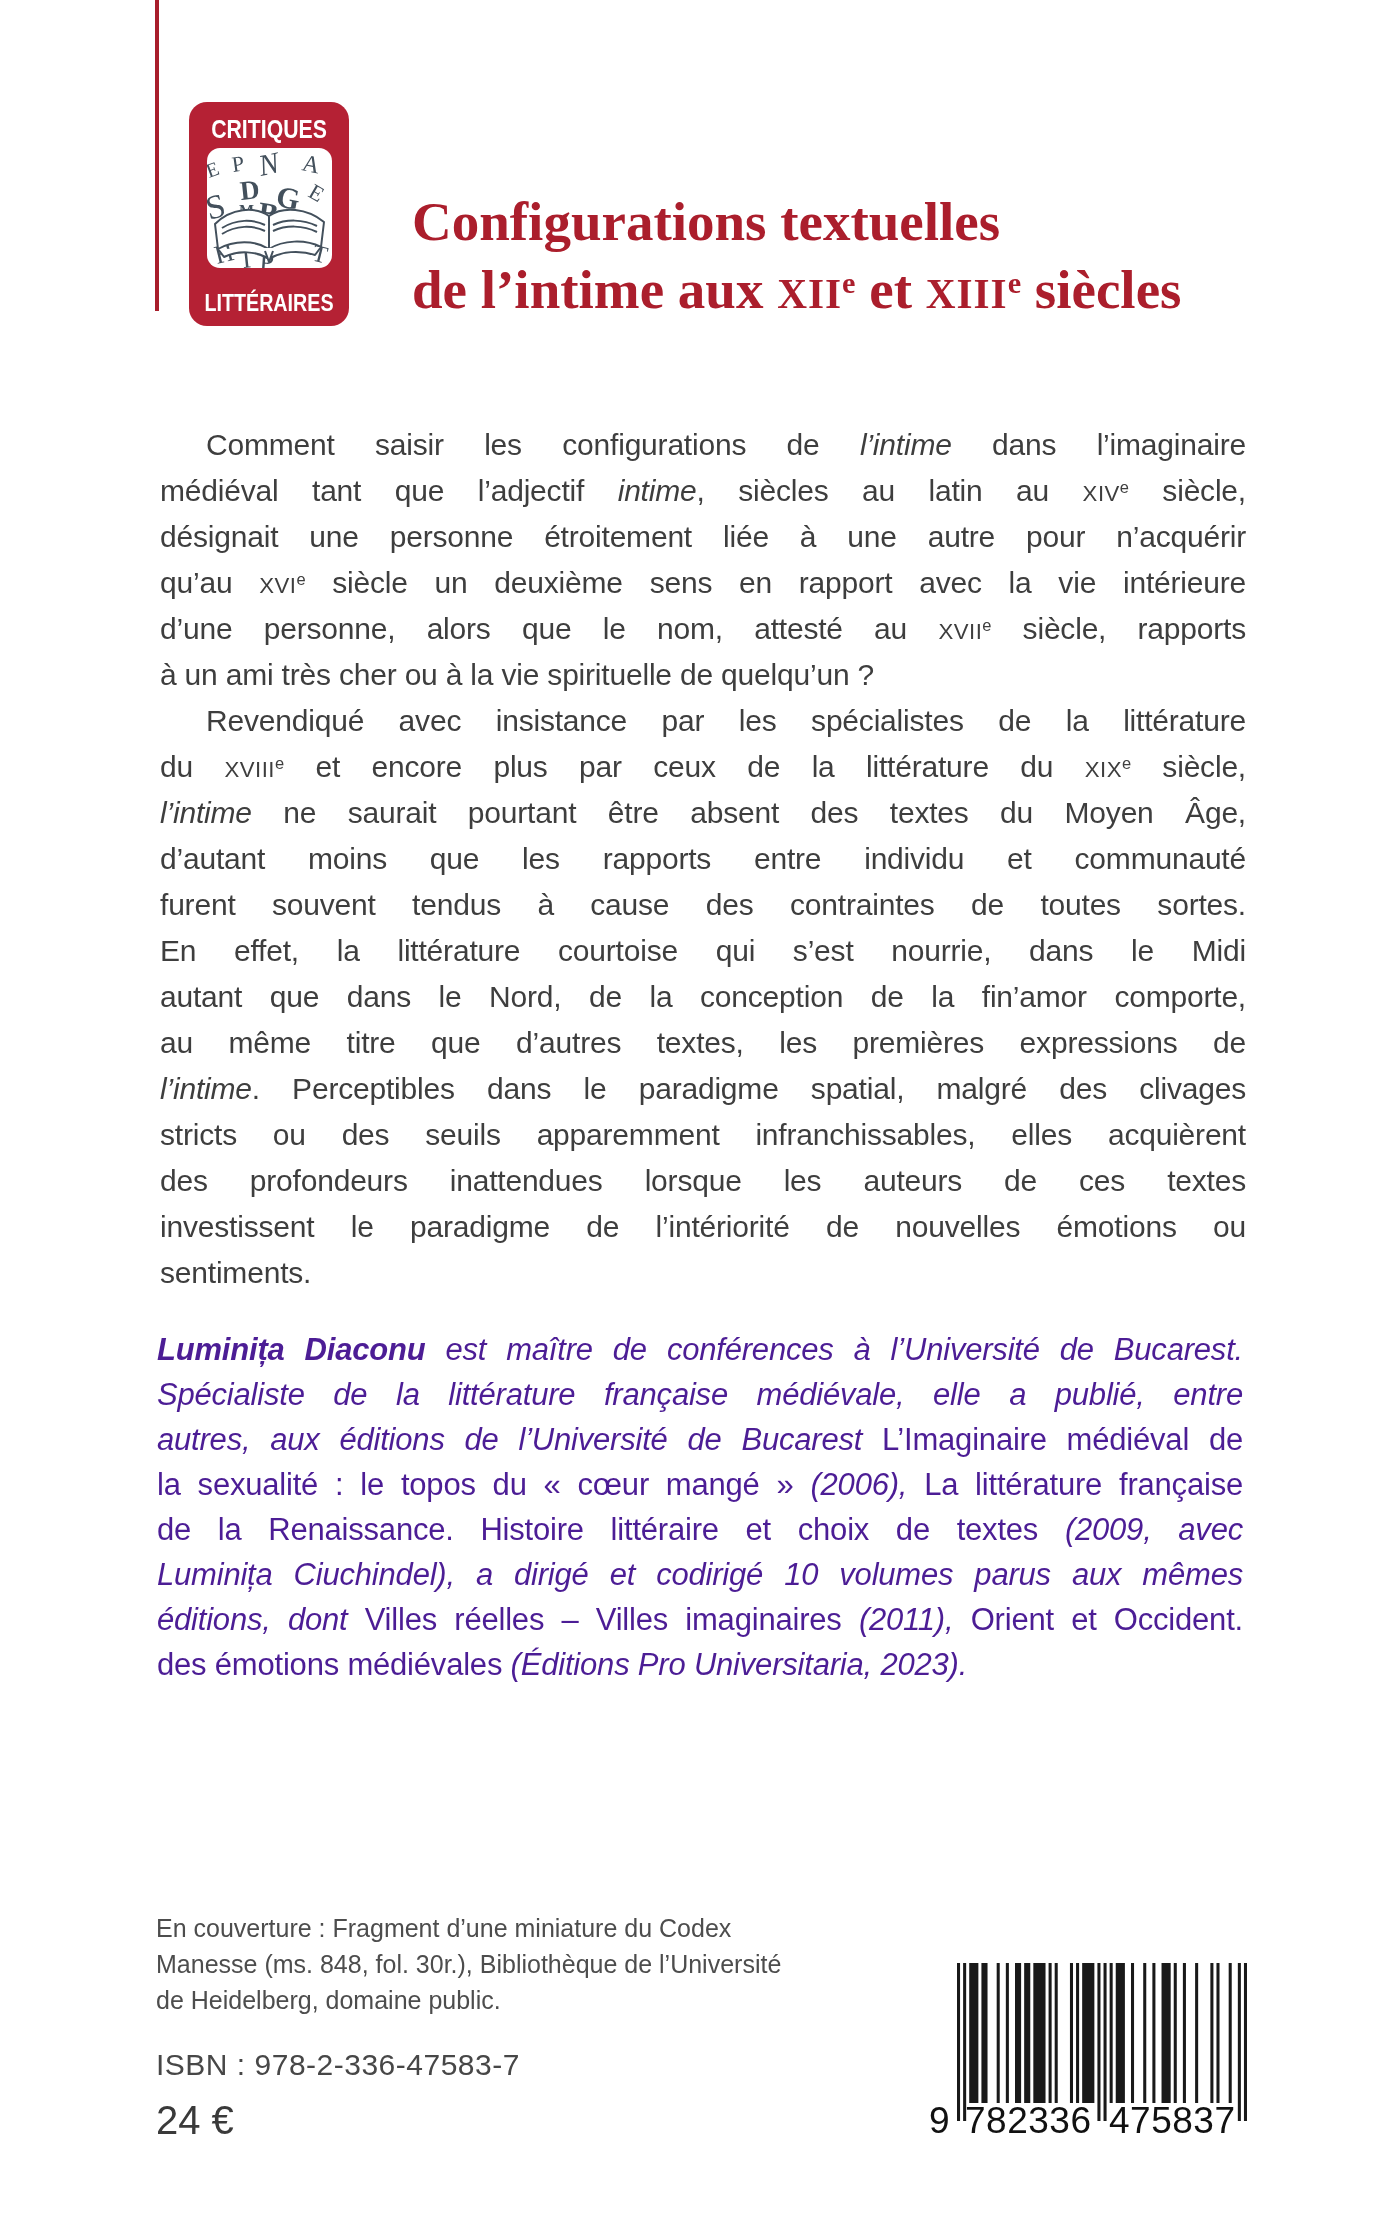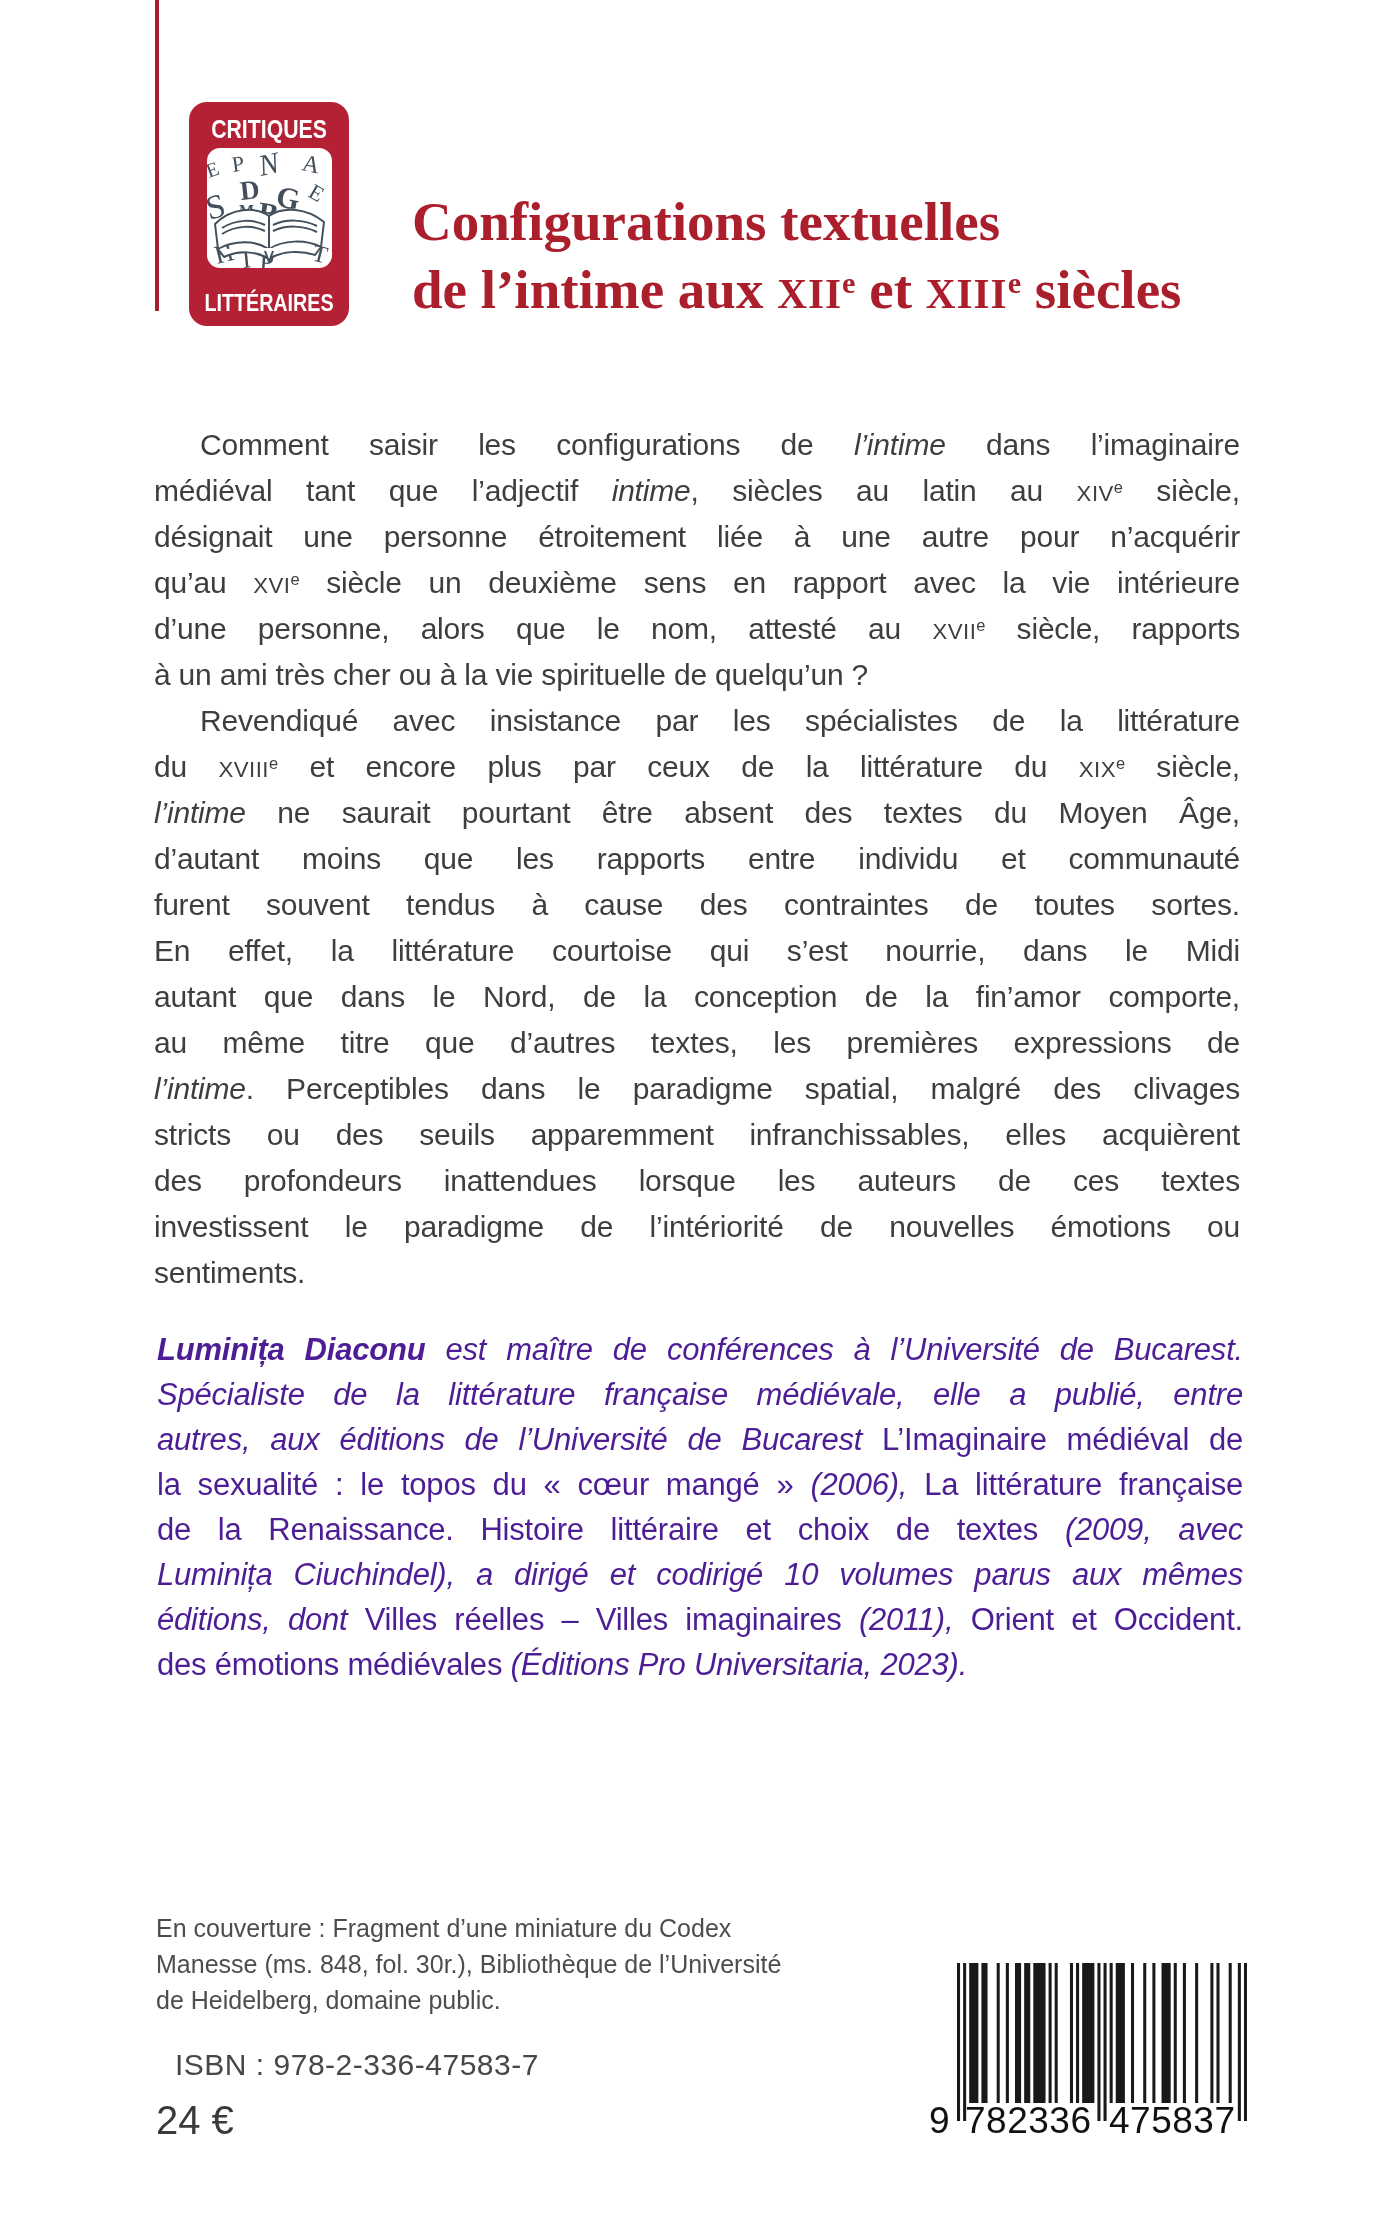--- a/index.html
+++ b/index.html
@@ -14,37 +14,37 @@
   .logo-bottom{bottom:9px;font-size:24px;transform:scaleX(0.82);}
   .logo-art{position:absolute;left:18px;top:46px;width:125px;height:120px;background:#fff;
         border-radius:13px;overflow:hidden;}
   .logo-art svg{position:absolute;left:0;top:0;}
   
   .title{position:absolute;left:412px;top:188px;margin:0;font-family:"Liberation Serif",serif;
         font-weight:bold;font-size:55px;line-height:68px;white-space:nowrap;}
   .title .rn{font-size:0.75em;letter-spacing:1px;}
   .sup-e{font-size:0.55em;position:relative;top:-0.5em;}
   
-  .body-block{position:absolute;left:154px;top:422px;width:1086px;color:#3e3e3e;
+  .body-block{position:absolute;left:160px;top:422px;width:1086px;color:#3e3e3e;
         font-size:30px;letter-spacing:-0.2px;}
   .body-block .line{height:46px;line-height:46px;text-align:justify;text-align-last:justify;}
   .body-block .line.end{text-align-last:left;}
   .body-block .line.ind{text-indent:46px;}
   .body-block .rn{font-size:0.74em;letter-spacing:0.5px;}
   .it{font-style:italic;}
   
   .bio-block{position:absolute;left:157px;top:1327px;width:1086px;color:#4c1d95;
         font-style:italic;font-size:31px;letter-spacing:-0.2px;}
   .bio-block .line{height:45px;line-height:45px;text-align:justify;text-align-last:justify;}
   .bio-block .line.end{text-align-last:left;}
   .bio-block .r{font-style:normal;}
   .bio-block .bi{font-weight:bold;}
   
   .credit{position:absolute;left:156px;top:1910px;width:700px;font-size:25px;line-height:36px;color:#4d4d4d;}
-  .isbn{position:absolute;left:156px;top:2048px;font-size:30px;color:#474747;letter-spacing:0.5px;margin-left:19px;}
+  .isbn{position:absolute;left:156px;top:2048px;font-size:30px;color:#474747;letter-spacing:0.5px;}
   .price{position:absolute;left:156px;top:2098px;font-size:40px;color:#3a3a3a;}
   .barcode{position:absolute;left:957px;top:1963px;width:290px;height:175px;}
   .bc-digits span{position:absolute;font-size:37px;color:#111;white-space:nowrap;}
   .bc-d9{left:-28px;top:137px;}
   .bc-g1{left:8px;top:137px;letter-spacing:0.5px;}
   .bc-g2{left:152px;top:137px;letter-spacing:0.5px;}
 </style>
 </head>
 <body>
 

